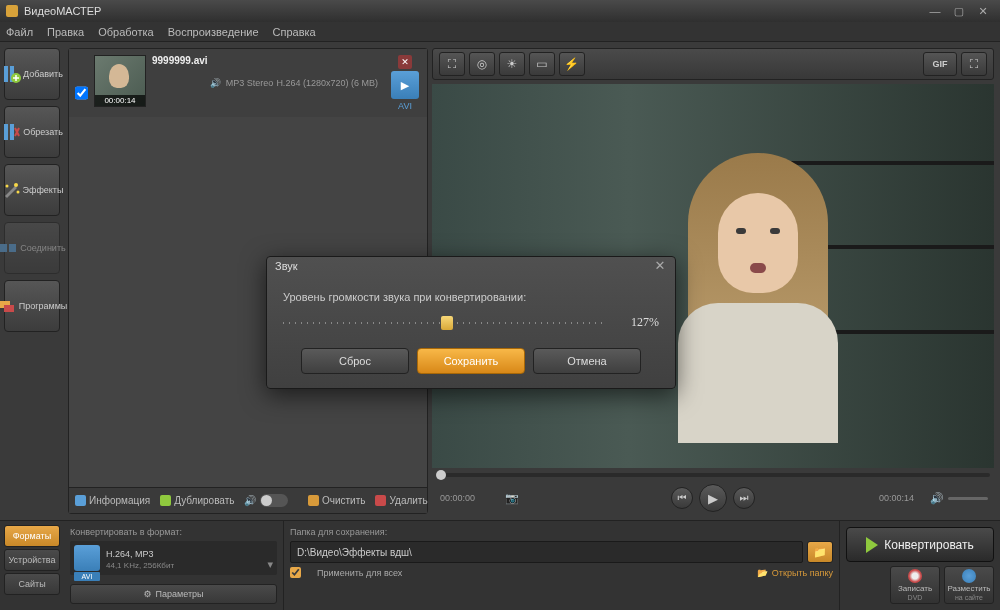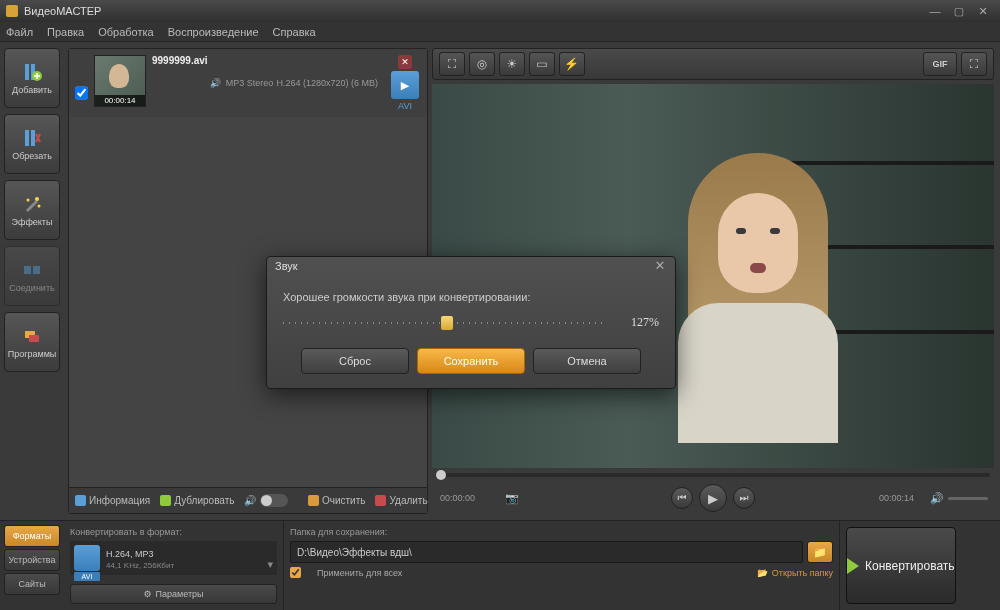--- a/index.html
+++ b/index.html
@@ -9,21 +9,21 @@
 .titlebar .logo { width: 12px; height: 12px; background: #d8a23a; border-radius: 2px; margin-right: 6px; }
 .titlebar .title { color: #ddd; font-size: 11px; flex: 1; }
 .titlebar .win-btn { width: 22px; height: 16px; display: flex; align-items: center; justify-content: center; color: #aaa; margin-left: 2px; cursor: pointer; }
 
 .menubar { height: 20px; background: #333; display: flex; align-items: center; padding: 0 6px; gap: 14px; border-bottom: 1px solid #222; }
 .menubar span { color: #bbb; font-size: 11px; cursor: pointer; }
 
 .main { display: flex; height: 478px; }
 
 .sidebar { width: 64px; background: #3a3a3a; padding: 6px 4px; display: flex; flex-direction: column; gap: 6px; }
-.side-btn { height: 60px; background: linear-gradient(to bottom, #565656, #3c3c3c); border: 1px solid #222; border-radius: 4px; display: flex; flex-direction: column; align-items: center; justify-content: center; gap: 2px; cursor: pointer; }
+.side-btn { height: 52px; background: linear-gradient(to bottom, #565656, #3c3c3c); border: 1px solid #222; border-radius: 4px; display: flex; flex-direction: row; align-items: center; justify-content: center; gap: 2px; cursor: pointer; }
 .side-btn .icon { width: 22px; height: 22px; display: flex; align-items: center; justify-content: center; }
 .side-btn .lbl { color: #ccc; font-size: 9px; }
 .side-btn.disabled { opacity: 0.5; }
 
 .filelist { width: 360px; background: #444; border: 1px solid #222; margin: 6px 4px; border-radius: 3px; display: flex; flex-direction: column; }
 .file-item { display: flex; padding: 6px; gap: 6px; background: #3f3f3f; }
 .file-item input[type=checkbox] { margin-top: 20px; }
 .thumb { width: 52px; height: 52px; background: linear-gradient(135deg, #6b7a6f, #4a5a50); position: relative; border: 1px solid #222; }
 .thumb .dur { position: absolute; bottom: 0; left: 0; right: 0; background: rgba(0,0,0,0.7); color: #fff; font-size: 8px; text-align: center; padding: 1px; }
 .thumb .face { position: absolute; top: 8px; left: 14px; width: 20px; height: 24px; background: #d4b896; border-radius: 50% 50% 40% 40%; }
@@ -91,21 +91,21 @@
 .param-btn { height: 20px; background: linear-gradient(to bottom, #4a4a4a, #383838); border: 1px solid #222; border-radius: 3px; display: flex; align-items: center; justify-content: center; gap: 4px; color: #bbb; font-size: 9px; cursor: pointer; margin-top: auto; }
 
 .save-panel { flex: 1; padding: 6px; display: flex; flex-direction: column; gap: 4px; border-right: 1px solid #222; }
 .path-row { display: flex; gap: 4px; }
 .path-input { flex: 1; height: 22px; background: #2a2a2a; border: 1px solid #1a1a1a; color: #ccc; padding: 0 6px; font-size: 10px; border-radius: 2px; }
 .path-btn { width: 26px; height: 22px; background: linear-gradient(to bottom, #e8a848, #c88828); border: 1px solid #222; border-radius: 3px; cursor: pointer; display: flex; align-items: center; justify-content: center; }
 .chk-row { display: flex; align-items: center; gap: 16px; color: #aaa; font-size: 9px; justify-content: space-between; }
 .chk-row input { width: 11px; height: 11px; accent-color: #e8a848; }
 .open-link { color: #d89a3a; font-size: 9px; margin-left: auto; display: flex; align-items: center; gap: 3px; cursor: pointer; }
 
-.action-panel { width: 160px; padding: 6px; display: flex; gap: 4px; }
+.action-panel { width: 160px; padding: 6px; display: flex; flex-direction: column; gap: 4px; }
 .convert-btn { flex: 1; background: linear-gradient(to bottom, #4a4a4a, #2a2a2a); border: 1px solid #111; border-radius: 4px; display: flex; align-items: center; justify-content: center; gap: 6px; color: #eee; font-size: 12px; cursor: pointer; }
 .convert-btn .arrow { width: 0; height: 0; border-top: 8px solid transparent; border-bottom: 8px solid transparent; border-left: 12px solid #8fc93e; }
 .small-btns { display: flex; gap: 4px; height: 38px; margin-left: 44px; }
 .small-btn { flex: 1; background: linear-gradient(to bottom, #4a4a4a, #323232); border: 1px solid #222; border-radius: 3px; display: flex; flex-direction: column; align-items: center; justify-content: center; color: #bbb; font-size: 8px; cursor: pointer; gap: 1px; }
 .small-btn .ic { width: 14px; height: 14px; border-radius: 50%; }
 
 
 .dialog { position: absolute; left: 266px; top: 256px; width: 410px; background: linear-gradient(to bottom, #505050, #404040); border: 1px solid #1a1a1a; border-radius: 4px; box-shadow: 0 6px 24px rgba(0,0,0,0.6); }
 .dlg-title { height: 24px; display: flex; align-items: flex-end; padding: 9px 8px; color: #ddd; font-size: 11px; }
 .dlg-close { margin-left: auto; width: 14px; height: 14px; color: #aaa; cursor: pointer; display: flex; align-items: center; justify-content: center; font-size: 13px; }
@@ -345,21 +345,21 @@
     </div>
   </div>
 </div>
 
 <div class="dialog">
   <div class="dlg-title">
     <span>Звук</span>
     <div class="dlg-close">✕</div>
   </div>
   <div class="dlg-body">
-    <div class="dlg-label">Хорошее громкости звука при конвертировании:</div>
+    <div class="dlg-label">Уровень громкости звука при конвертировании:</div>
     <div class="slider-row">
       <div class="slider">
         <div class="slider-track"></div>
         <div class="slider-thumb"></div>
       </div>
       <div class="slider-val">127%</div>
     </div>
     <div class="dlg-buttons">
       <div class="dlg-btn">Сброс</div>
       <div class="dlg-btn primary">Сохранить</div>

